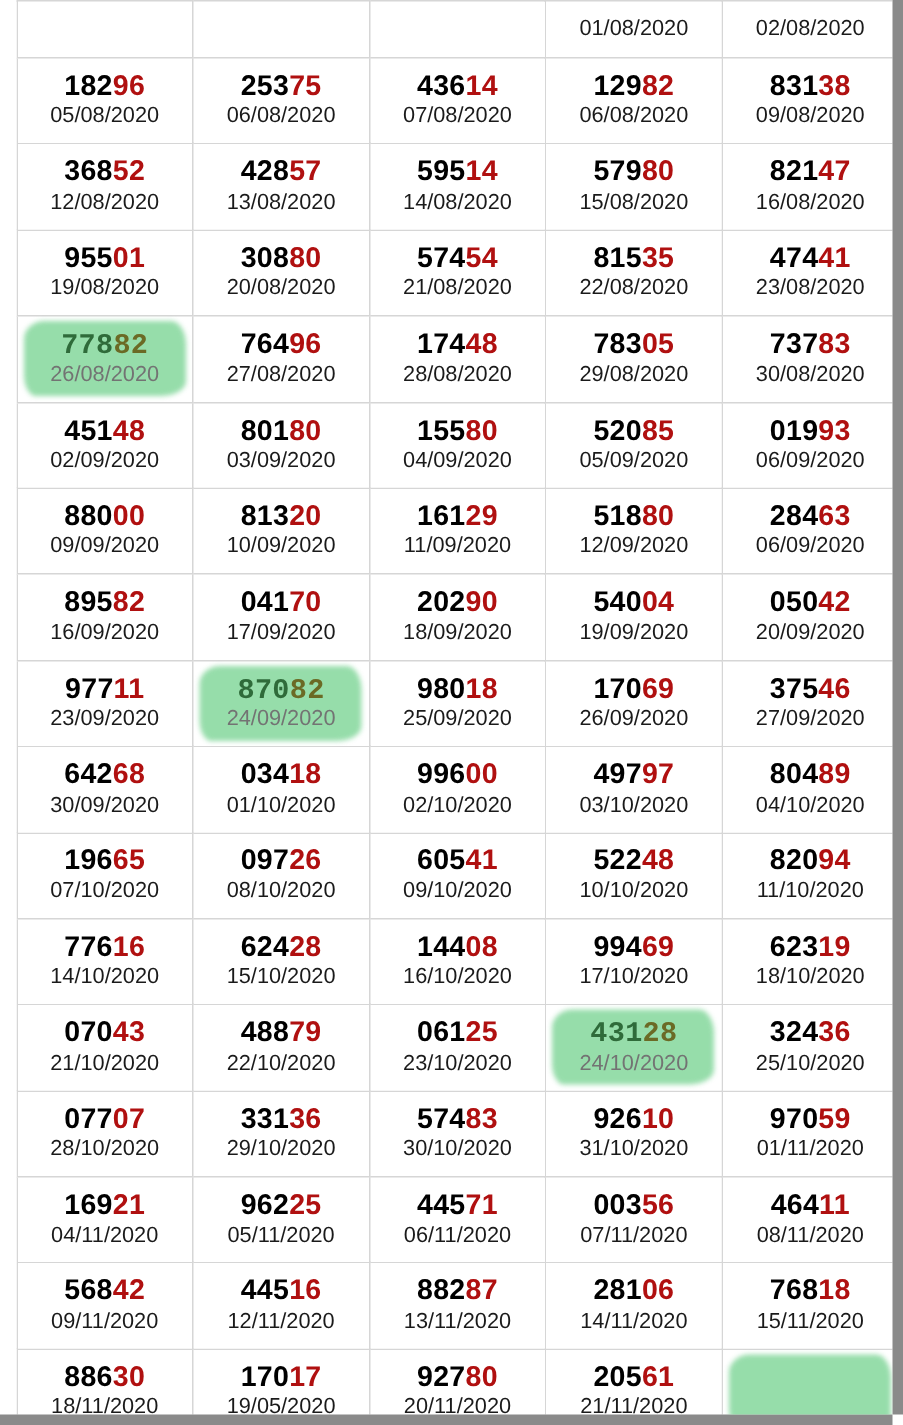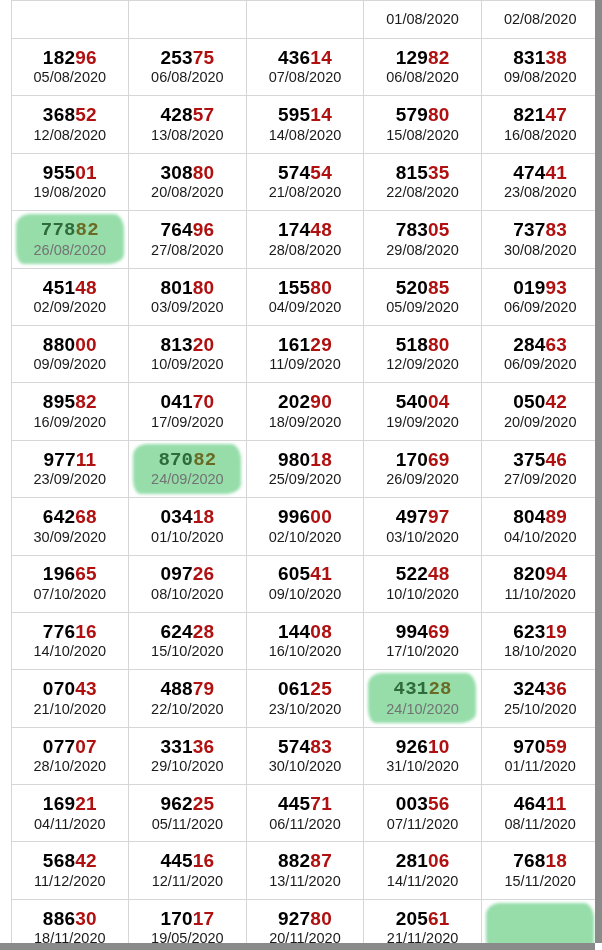--- a/index.html
+++ b/index.html
@@ -601,21 +601,21 @@
                 <span class="num">464<span class="tail">11</span></span>
                 <span class="date">08/11/2020</span>
               </div>
             </td>
           </tr>
           <tr>
             <td class="lead"></td>
             <td class="">
               <div class="cellinner">
                 <span class="num">568<span class="tail">42</span></span>
-                <span class="date">11/12/2020</span>
+                <span class="date">09/11/2020</span>
               </div>
             </td>
             <td class="">
               <div class="cellinner">
                 <span class="num">445<span class="tail">16</span></span>
                 <span class="date">12/11/2020</span>
               </div>
             </td>
             <td class="">
               <div class="cellinner">

